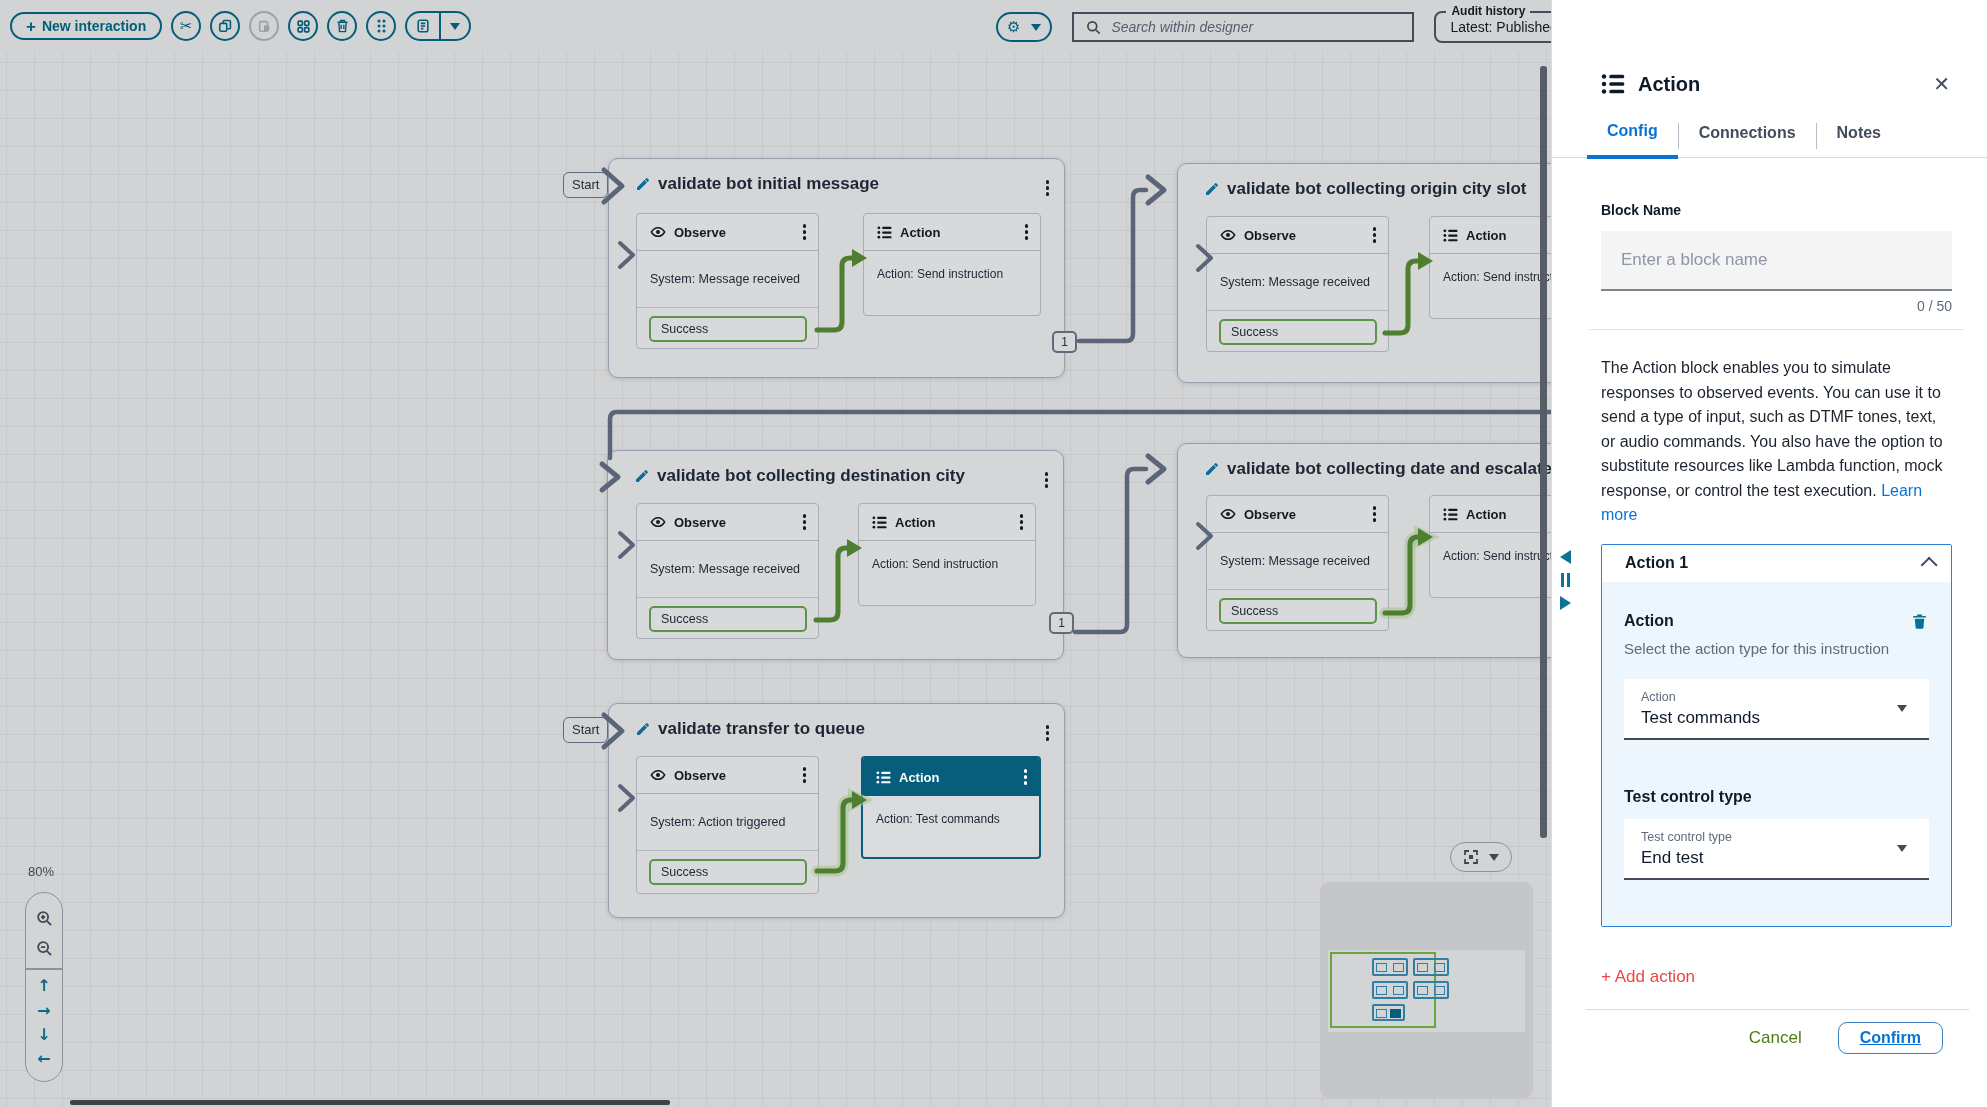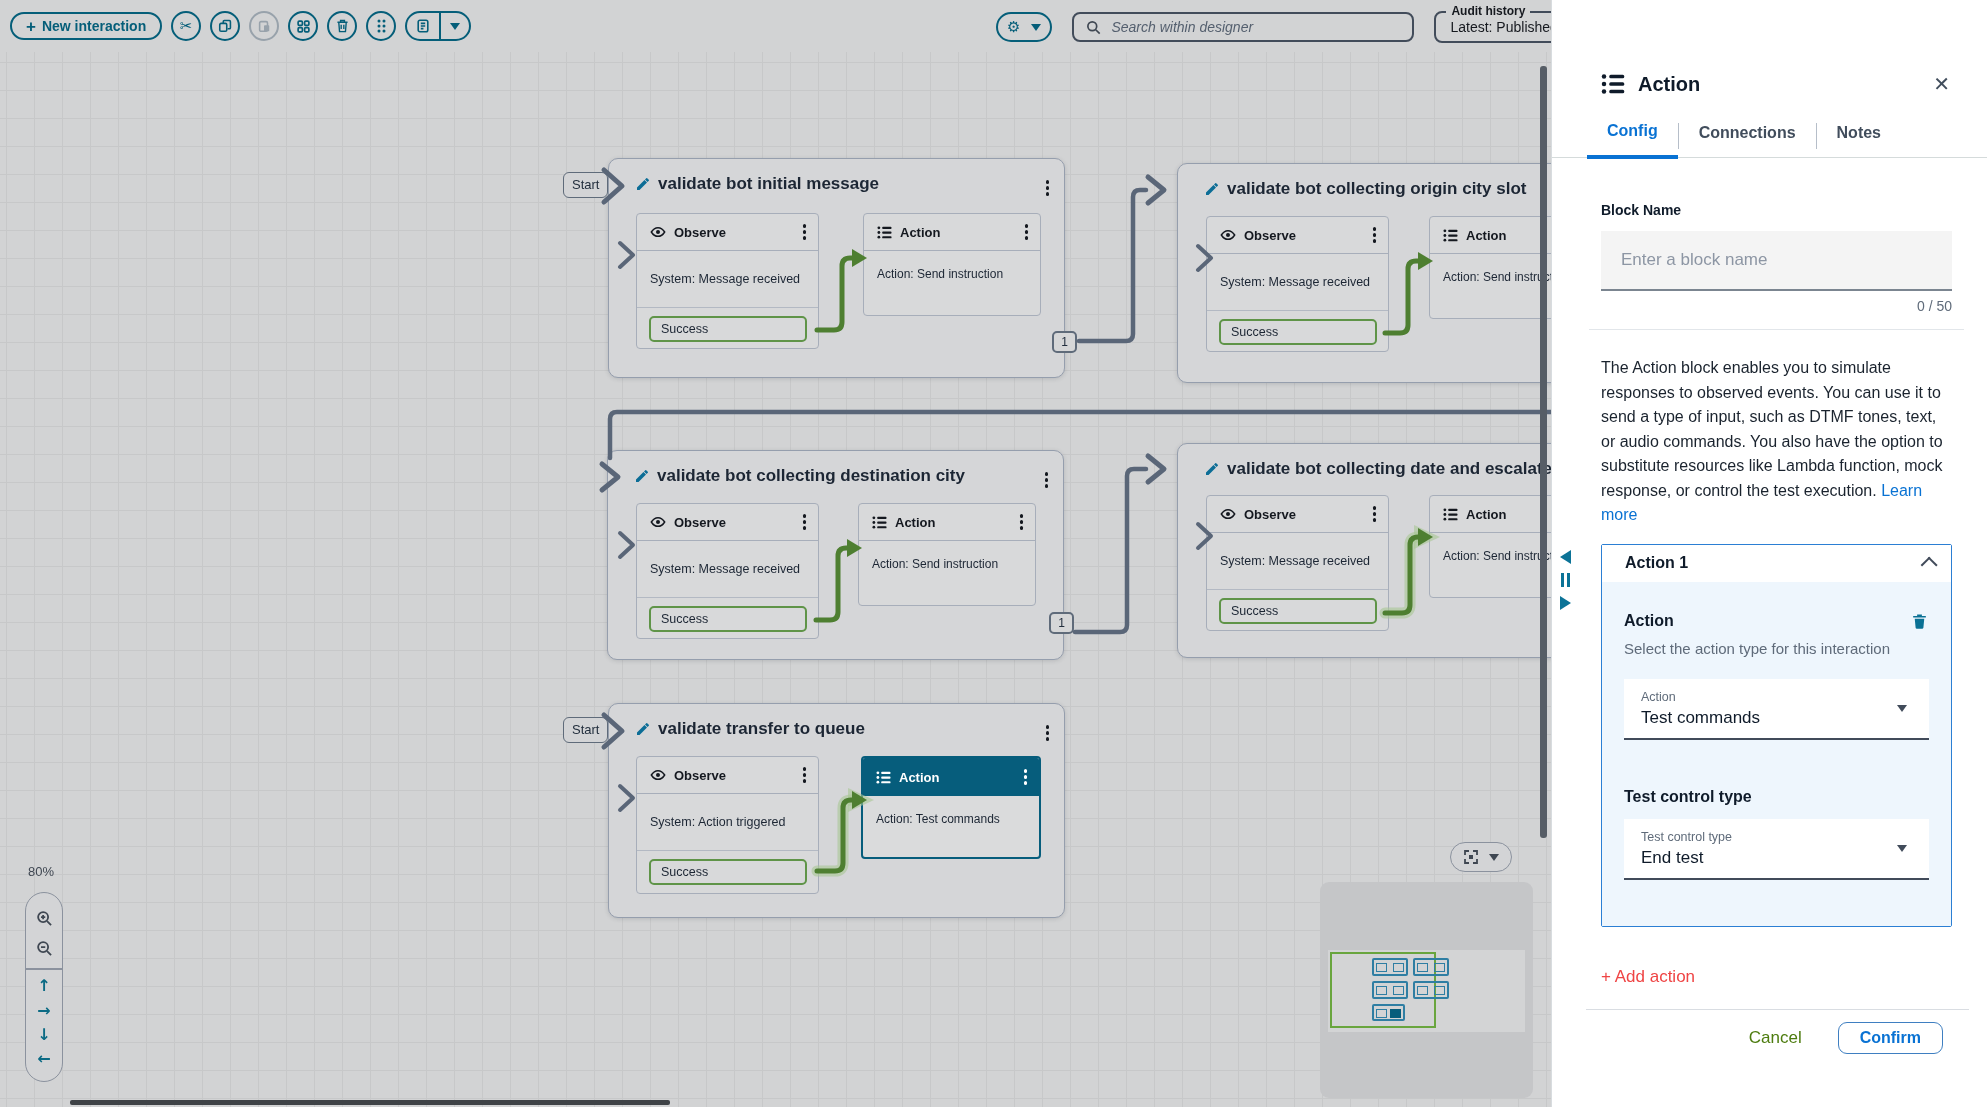--- a/index.html
+++ b/index.html
@@ -16,21 +16,21 @@
     height:28px;padding:0 14px;box-sizing:border-box;white-space:nowrap;}
   .circ{width:30px;height:30px;border-radius:50%;border:2px solid #055e79;box-sizing:border-box;
     display:flex;align-items:center;justify-content:center;color:#055e79;background:transparent;}
   .circ.dis{border-color:#98a2ab;color:#98a2ab;}
   .split{display:flex;align-items:stretch;height:30px;border:2px solid #055e79;border-radius:16px;
     box-sizing:border-box;color:#055e79;overflow:hidden;}
   .split>div{display:flex;align-items:center;justify-content:center;padding:0 9px;}
   .split>div+div{border-left:2px solid #055e79;}
   .caret{width:0;height:0;border-left:5.5px solid transparent;border-right:5.5px solid transparent;border-top:7px solid #055e79;}
   .search{display:flex;align-items:center;gap:8px;height:30px;box-sizing:border-box;border:2px solid #424c5a;
-    border-radius:8px;background:transparent;padding:0 12px;width:342px;}
+    border-radius:0;background:transparent;padding:0 12px;width:342px;}
   .search input{border:none;outline:none;background:transparent;font-style:italic;font-size:14px;
     color:#3f4752;width:100%;font-family:"Liberation Sans",sans-serif;}
   .search input::placeholder{color:#545f6e;}
   .audit{position:relative;height:32px;box-sizing:border-box;border:2px solid #424c5a;border-radius:8px;
     width:352px;display:flex;align-items:center;padding:0 14px;font-size:14px;color:#16191f;}
   .audit .lg{position:absolute;top:-9px;left:10px;background:#d2d3d4;padding:0 5px;font-size:12px;font-weight:bold;}
   .audit .caret{border-top-color:#0d6ea8;margin-left:auto;}
   .savegrp{display:flex;height:30px;border-radius:16px;overflow:hidden;}
   .savegrp .main{background:#055e79;color:#fff;font-weight:bold;font-size:14px;display:flex;align-items:center;padding:0 16px;}
   .savegrp .dd{background:#055e79;display:flex;align-items:center;padding:0 10px;border-left:1.5px solid #d2d3d4;}
@@ -124,21 +124,21 @@
   .selectbox .sl{font-size:12.5px;color:#5f6b7a;}
   .selectbox .sv{font-size:17px;color:#0f1b2a;margin-top:4px;}
   .selectbox .caret{position:absolute;right:22px;top:50%;margin-top:-3px;border-top-color:#414b5a;}
   .h2row{margin-top:48px;font-size:16px;font-weight:bold;color:#0f1b2a;}
   .addaction{margin-top:40px;font-size:17px;color:#ef4444;cursor:pointer;}
   .pfooter{margin-top:22px;}
   .pfooter hr{border:none;border-top:1px solid #d9dde2;margin:0 18px 0 34px;}
   .btnrow{display:flex;justify-content:flex-end;align-items:center;gap:30px;padding:12px 44px 0 0;}
   .cancelbtn{font-size:17px;color:#4d7c0f;cursor:pointer;background:none;border:none;font-family:"Liberation Sans",sans-serif;}
   .confirmbtn{border:1.5px solid #3f7fc1;border-radius:9px;background:#fff;color:#0972d3;font-weight:bold;
-    font-size:16px;padding:6px 21px;cursor:pointer;font-family:"Liberation Sans",sans-serif;}
+    font-size:16px;padding:6px 21px;cursor:pointer;font-family:"Liberation Sans",sans-serif;text-decoration:underline;}
   svg{display:block;}
 </style>
 </head>
 <body>
 
 <div id="app">
   <div class="canvas">
     <div class="topstrip"></div>
 
     <svg width="1987" height="1107" style="position:absolute;left:0;top:0;z-index:12;pointer-events:none;">
@@ -660,21 +660,21 @@
         </div>
         <div class="acc-body">
           <div class="hrow">
             <span class="h">Action</span>
             <span class="trash">
                 <svg width="19" height="19" viewBox="0 0 24 24" fill="currentColor">
                   <path d="M9 3h6v2h5v2H4V5h5V3zM6 8.5h12l-1.1 11.4a1.6 1.6 0 0 1-1.6 1.4H8.7a1.6 1.6 0 0 1-1.6-1.4L6 8.5z"></path>
                 </svg>
               </span>
           </div>
-          <div class="sub">Select the action type for this interaction</div>
+          <div class="sub">Select the action type for this instruction</div>
           <div class="selectbox">
             <div class="sl">Action</div>
             <div class="sv">Test commands</div>
             <span class="caret"></span>
           </div>
           <div class="h2row">Test control type</div>
           <div class="selectbox" style="margin-top:13px;">
             <div class="sl">Test control type</div>
             <div class="sv">End test</div>
             <span class="caret"></span>

